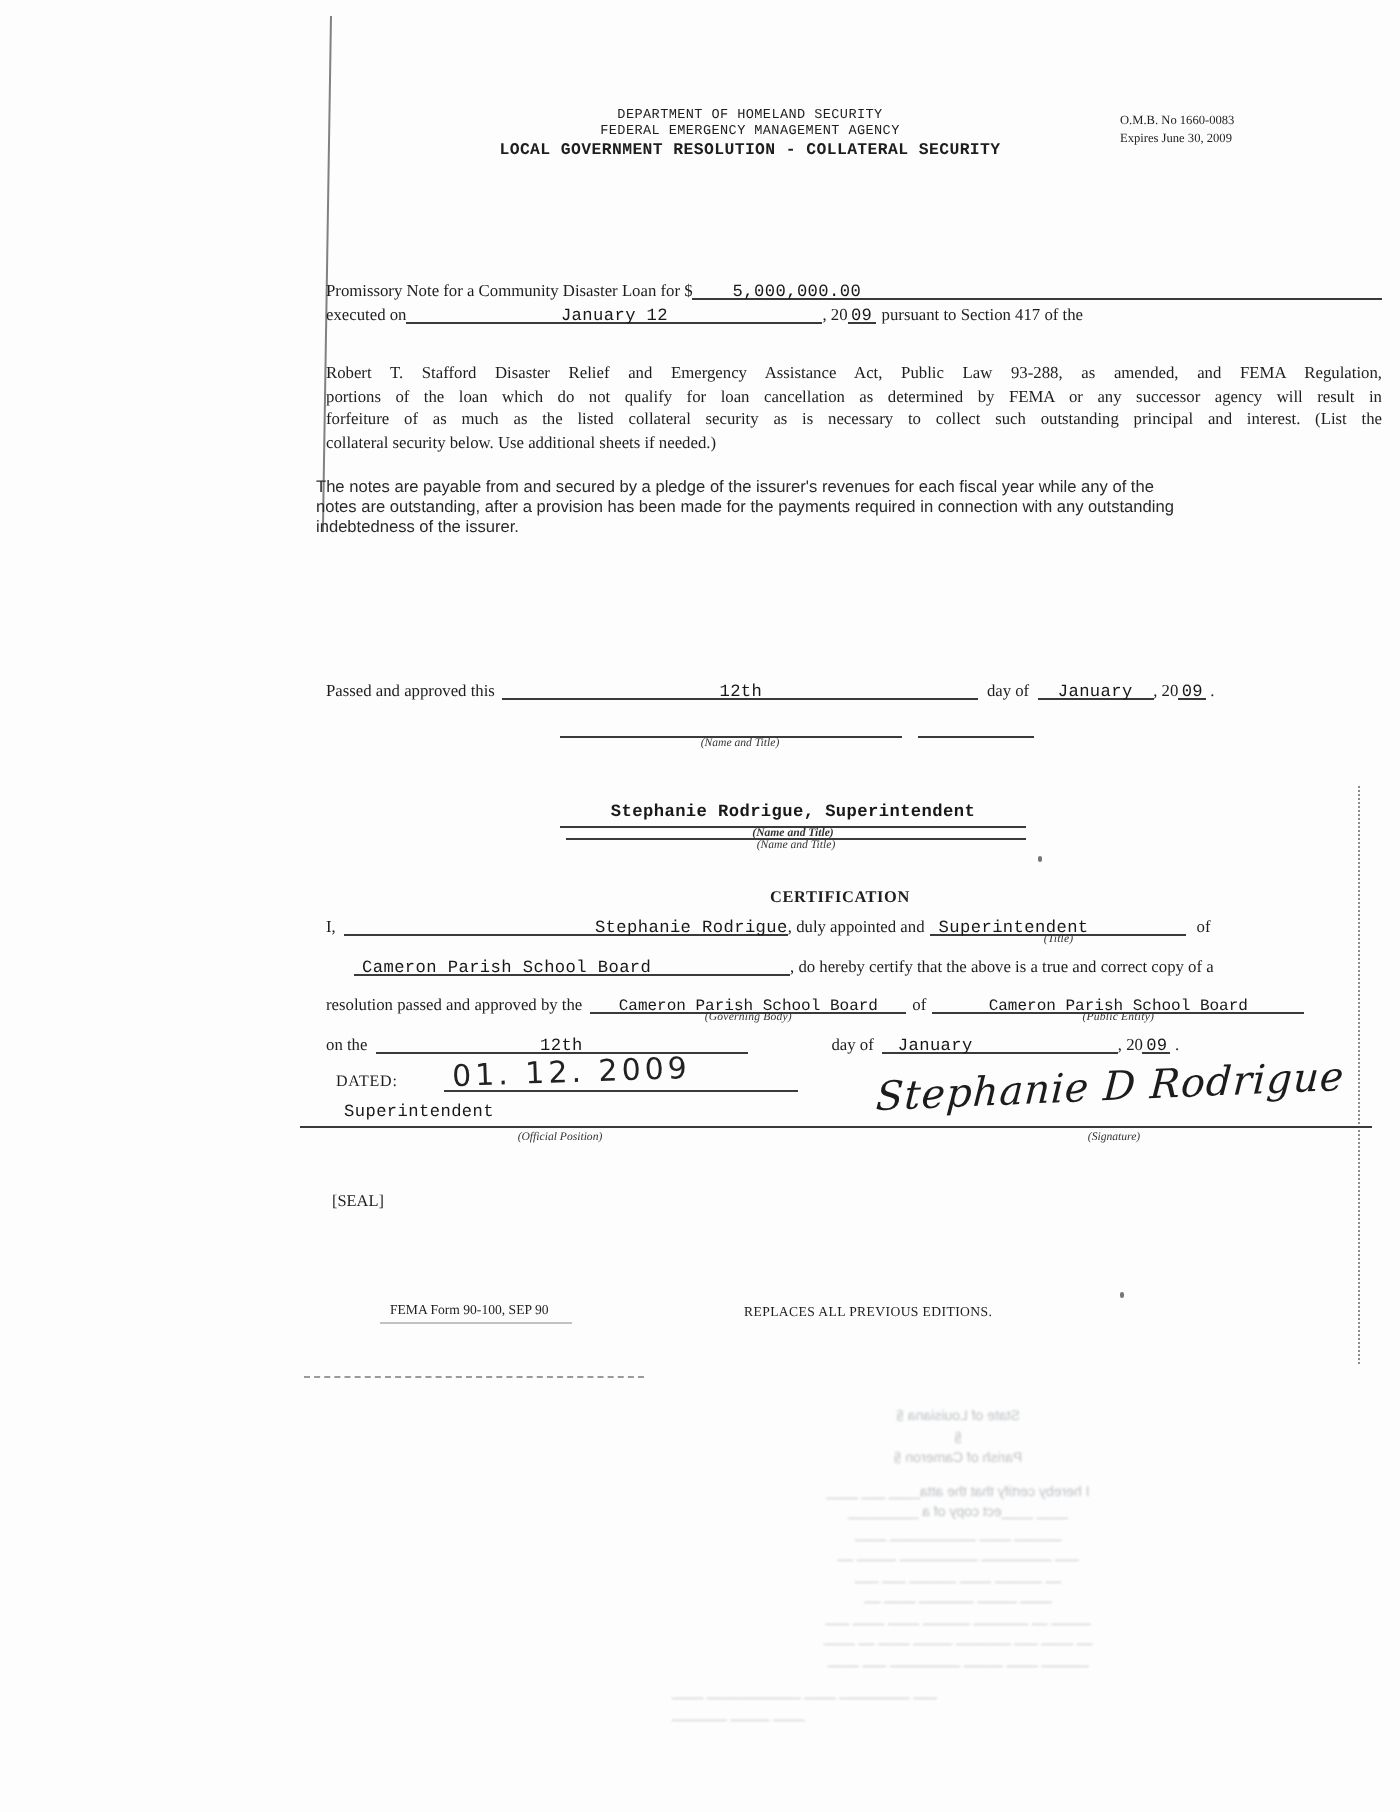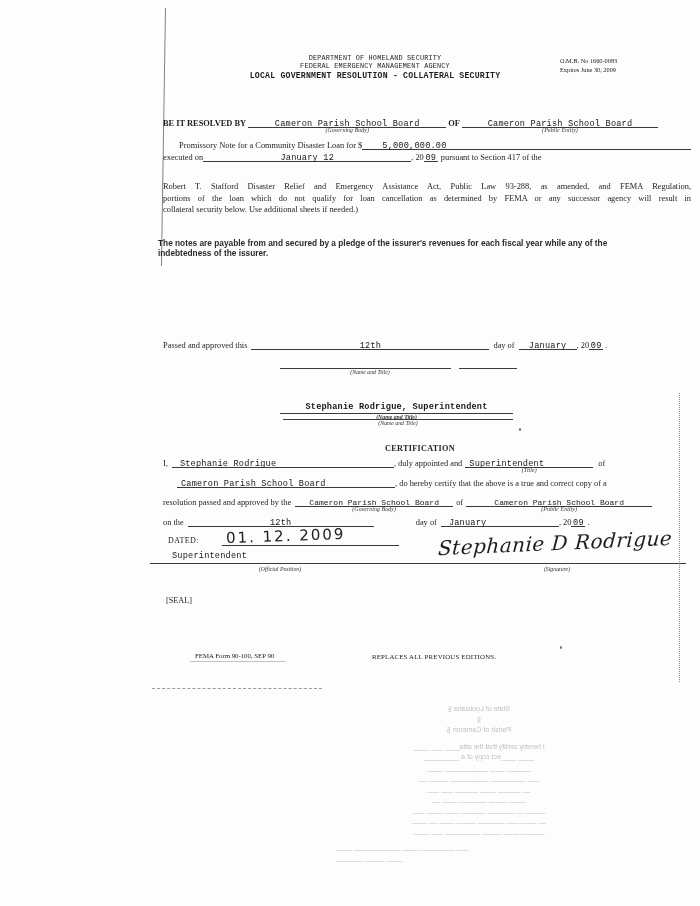--- a/index.html
+++ b/index.html
@@ -7,21 +7,21 @@
   .page {
     position: relative;
     width: 700px; height: 906px;
     background: #fdfdfd;
     font-family: "Liberation Serif", serif;
     color: #1e1e1e;
     overflow: hidden;
   }
   .abs { position: absolute; }
   .serif { font-size: 8.4px; line-height: 11.5px; }
-  .sans  { font-family: "Liberation Sans", sans-serif; font-size: 8.3px; line-height: 10px; color:#2a2a2a;font-weight:bold; }
+  .sans  { font-family: "Liberation Sans", sans-serif; font-size: 8.3px; line-height: 10px; color:#2a2a2a; }
   .typed { font-family: "Liberation Mono", monospace; font-size: 8.6px; letter-spacing: 0.2px; color:#181818; }
   .typed-sm { font-family: "Liberation Mono", monospace; font-size: 8px; letter-spacing: 0; color:#181818; }
   .bold { font-weight: bold; }
   .center { text-align: center; }
   .field {
     display: inline-block;
     border-bottom: 1px solid #3a3a3a;
     text-align: center;
     position: relative;
     vertical-align: baseline;
@@ -85,48 +85,44 @@
     <div style="font-size:6.8px; line-height:8px; letter-spacing:0.2px;">DEPARTMENT OF HOMELAND SECURITY</div>
     <div style="font-size:6.8px; line-height:8px; letter-spacing:0.2px;">FEDERAL EMERGENCY MANAGEMENT AGENCY</div>
     <div class="bold" style="font-size:8.2px; line-height:10px; margin-top:1px; letter-spacing:0.2px;">LOCAL GOVERNMENT RESOLUTION - COLLATERAL SECURITY</div>
   </div>
   <div class="abs" style="left:560px; top:57px; width:90px; font-size:6.3px; line-height:8.5px; color:#222;">
     <div>O.M.B. No 1660-0083</div>
     <div>Expires June 30, 2009</div>
   </div>
 
 
-  <div class="abs serif" style="left:163px; top:118px; width:530px; white-space:nowrap;">
-    <span class="bold">BE IT RESOLVED BY</span>
-    <span class="field" style="width:198px;"><span class="typed">Cameron Parish School Board</span><span class="cap">(Governing Body)</span></span>
-    <span class="bold">OF</span>
-    <span class="field" style="width:196px;"><span class="typed">Cameron Parish School Board</span><span class="cap">(Public Entity)</span></span>
-  </div>
 
   <div class="abs serif" style="left:163px; top:140px; width:528px;">
-    <div style="display:flex; align-items:baseline; white-space:nowrap;margin-left:16px;">
+    <div style="display:flex; align-items:baseline; white-space:nowrap;">
       <span>Promissory Note for a Community Disaster Loan for $</span>
       <span class="field" style="flex:1; text-align:left; padding-left:20px;"><span class="typed">5,000,000.00</span></span>
     </div>
     <div style="display:flex; align-items:baseline; white-space:nowrap;">
       <span>executed on</span>
       <span class="field" style="width:208px;"><span class="typed">January 12</span></span>
       <span>, 20</span>
       <span class="field" style="width:14px;"><span class="typed">09</span></span>
       <span style="margin-left:3px;">pursuant to Section 417 of the</span>
     </div>
     <div style="margin-top:18px;">
       <div class="just">Robert T. Stafford Disaster Relief and Emergency Assistance Act, Public Law 93-288, as amended, and FEMA Regulation,</div>
       <div class="just">portions of the loan which do not qualify for loan cancellation as determined by FEMA or any successor agency will result in</div>
+      <div class="just">forfeiture of as much as the listed collateral security as is necessary to collect such outstanding principal and interest. (List the</div>
       <div>collateral security below. Use additional sheets if needed.)</div>
     </div>
   </div>
 
   <div class="abs sans" style="left:158px; top:238px; width:490px;">
     <div>The notes are payable from and secured by a pledge of the issurer's revenues for each fiscal year while any of the</div>
+    <div>notes are outstanding, after a provision has been made for the payments required in connection with any outstanding</div>
     <div>indebtedness of the issurer.</div>
   </div>
 
   <div class="abs serif" style="left:163px; top:340px; width:530px; white-space:nowrap; display:flex; align-items:baseline;">
     <span>Passed and approved this</span>
     <span class="field" style="width:238px; margin-left:4px;"><span class="typed">12th</span></span>
     <span style="margin-left:4px;">day of</span>
     <span class="field" style="width:58px; margin-left:4px;"><span class="typed">January</span></span>
     <span>, 20</span>
     <span class="field" style="width:14px;"><span class="typed">09</span></span>
@@ -150,21 +146,21 @@
 
   <div class="abs" style="left:283px; top:411px; width:230px;">
     <div class="hline"></div>
     <div class="capline">(Name and Title)</div>
   </div>
 
   <div class="abs center bold" style="left:150px; top:444px; width:540px; font-size:8.2px; letter-spacing:0.3px;">CERTIFICATION</div>
 
   <div class="abs serif" style="left:163px; top:458px; width:530px; white-space:nowrap; display:flex; align-items:baseline;">
     <span>I,</span>
-    <span class="field" style="width:222px; margin-left:4px; text-align:left; padding-left:8px;"><span class="typed">Stephanie Rodrigue</span></span>
+    <span class="field" style="width:222px; margin-left:4px; text-align:right; padding-left:8px;"><span class="typed">Stephanie Rodrigue</span></span>
     <span>, duly appointed and</span>
     <span class="field" style="width:128px; margin-left:3px; text-align:left; padding-left:4px;"><span class="typed">Superintendent</span><span class="cap">(Title)</span></span>
     <span style="margin-left:5px;">of</span>
   </div>
 
   <div class="abs serif" style="left:177px; top:478px; width:520px; white-space:nowrap; display:flex; align-items:baseline;">
     <span class="field" style="width:218px; text-align:left; padding-left:4px;"><span class="typed">Cameron Parish School Board</span></span>
     <span>, do hereby certify that the above is a true and correct copy of a</span>
   </div>
 

